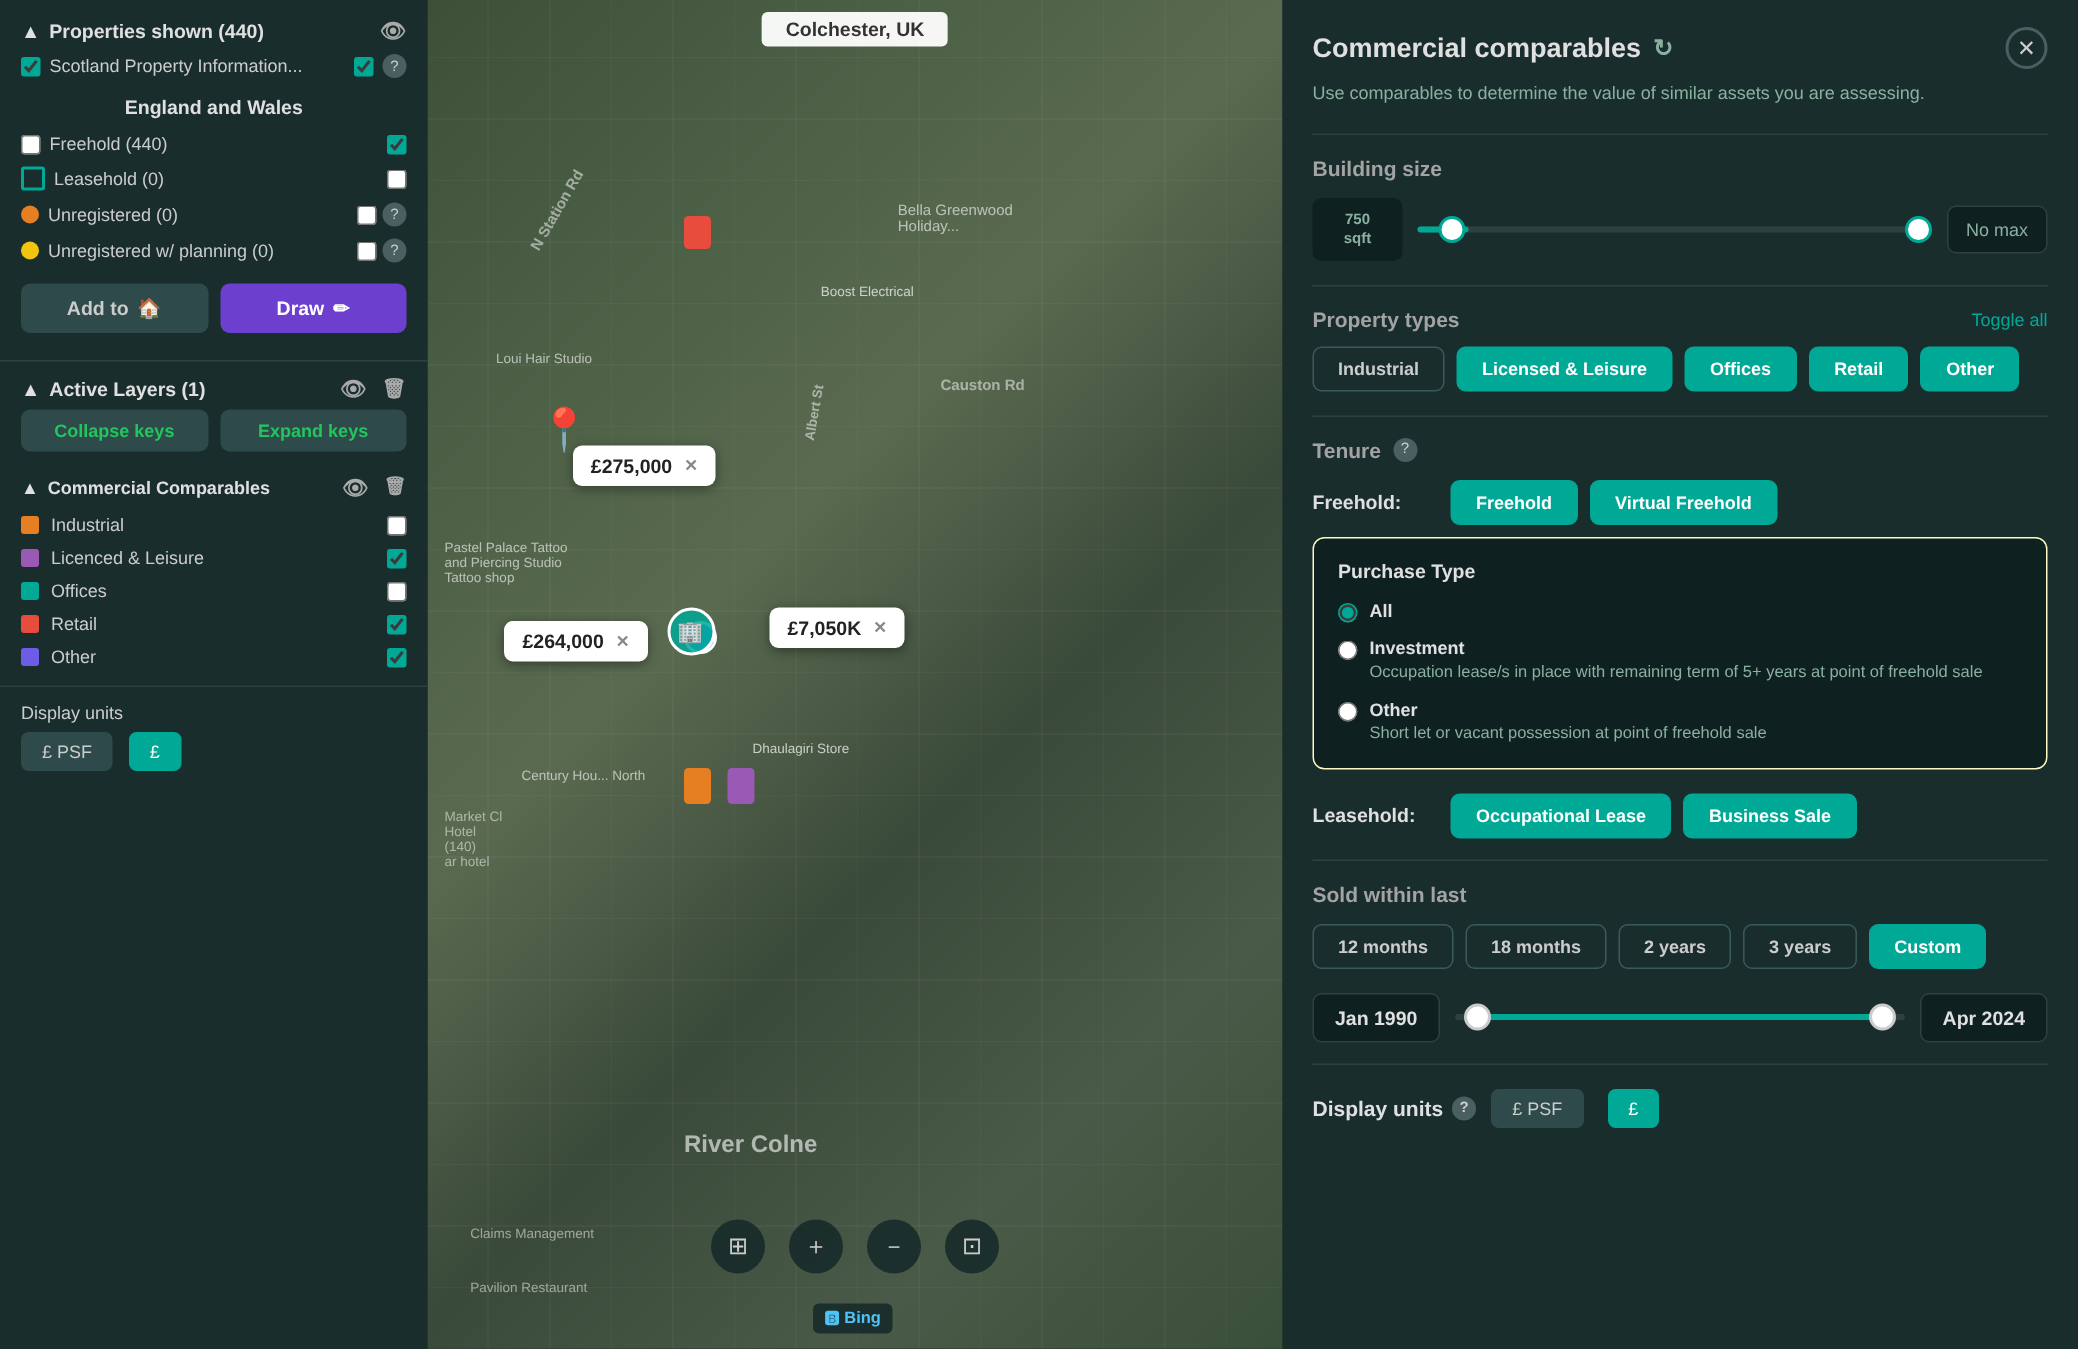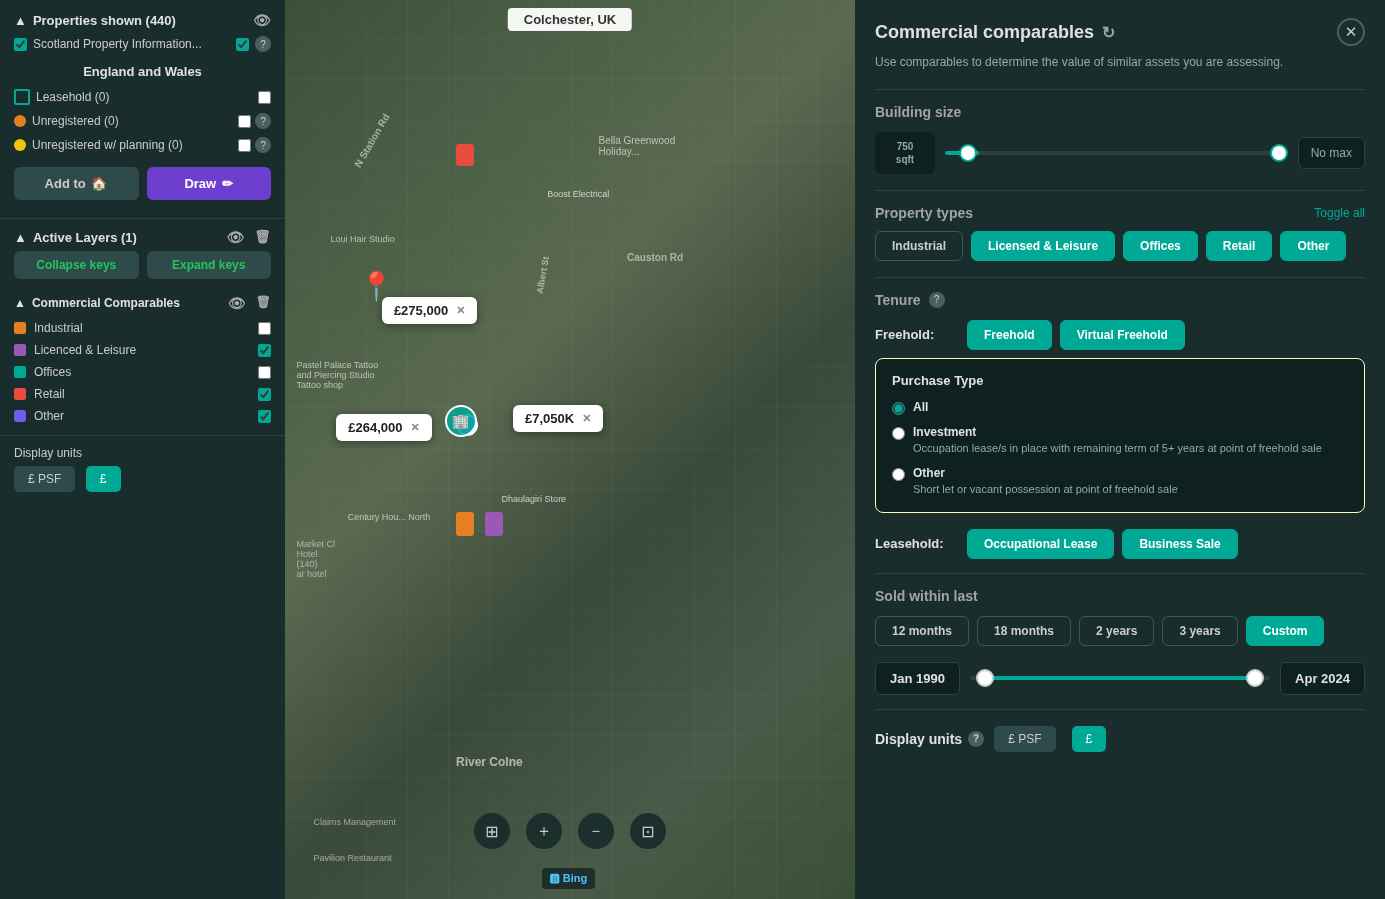--- a/index.html
+++ b/index.html
@@ -570,20 +570,27 @@
 
     <div class="scotland-row">
       <input type="checkbox" checked="" style="">
       <span>Scotland Property Information...</span>
       <input type="checkbox" checked="" style="margin-left: auto;">
       <span class="info-icon">?</span>
     </div>
 
     <div class="region-title">England and Wales</div>
 
+    <div class="tenure-row">
+      <div class="left-label">
+        <input type="checkbox" style="">
+        <span>Freehold (440)</span>
+      </div>
+      <input type="checkbox" checked="" style="">
+    </div>
 
     <div class="tenure-row">
       <div class="left-label">
         <span style="display:inline-block;width:16px;height:16px;border:2px solid #00a896;border-radius:2px;"></span>
         <span>Leasehold (0)</span>
       </div>
       <input type="checkbox" style="">
     </div>
 
     <div class="tenure-row">
@@ -702,21 +709,21 @@
     <div class="road-label" style="top:30%;left:42%;transform:rotate(-80deg);font-size:9px;">Albert St</div>
     <div class="road-label" style="top:28%;left:60%;transform:rotate(0deg);">Causton Rd</div>
 
     <div style="position:absolute;top:15%;left:55%;color:rgba(255,255,255,0.6);font-size:10px;">Bella Greenwood<br>Holiday...</div>
     <div style="position:absolute;top:21%;left:46%;color:rgba(255,255,255,0.7);font-size:9px;">Boost Electrical</div>
     <div style="position:absolute;top:26%;left:8%;color:rgba(255,255,255,0.6);font-size:9px;">Loui Hair Studio</div>
     <div style="position:absolute;top:40%;left:2%;color:rgba(255,255,255,0.6);font-size:9px;">Pastel Palace Tattoo<br>and Piercing Studio<br>Tattoo shop</div>
     <div style="position:absolute;top:60%;left:2%;color:rgba(255,255,255,0.5);font-size:9px;">Market Cl<br>Hotel<br>(140)<br>ar hotel</div>
     <div style="position:absolute;top:55%;left:38%;color:rgba(255,255,255,0.7);font-size:9px;">Dhaulagiri Store</div>
     <div style="position:absolute;top:57%;left:11%;color:rgba(255,255,255,0.6);font-size:9px;">Century Hou... North</div>
-    <div style="position:absolute;top:84%;left:30%;color:rgba(255,255,255,0.6);font-size:12px;font-weight:600;">River Colne</div>
+    <div style="position:absolute;top:84%;left:30%;color:rgba(255,255,255,0.6);font-size:16px;font-weight:600;">River Colne</div>
     <div style="position:absolute;bottom:8%;left:5%;color:rgba(255,255,255,0.5);font-size:9px;">Claims Management</div>
     <div style="position:absolute;bottom:4%;left:5%;color:rgba(255,255,255,0.5);font-size:9px;">Pavilion Restaurant</div>
 
     <div class="price-popup" style="top:33%;left:17%;">
       <span>£275,000</span>
       <span class="close-x">✕</span>
     </div>
     <div class="price-popup" style="top:46%;left:9%;">
       <span>£264,000</span>
       <span class="close-x">✕</span>

